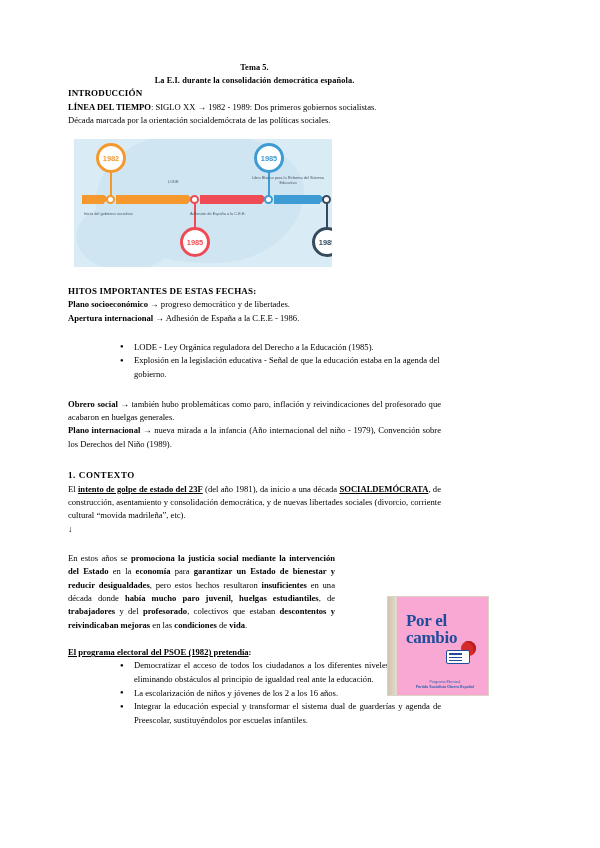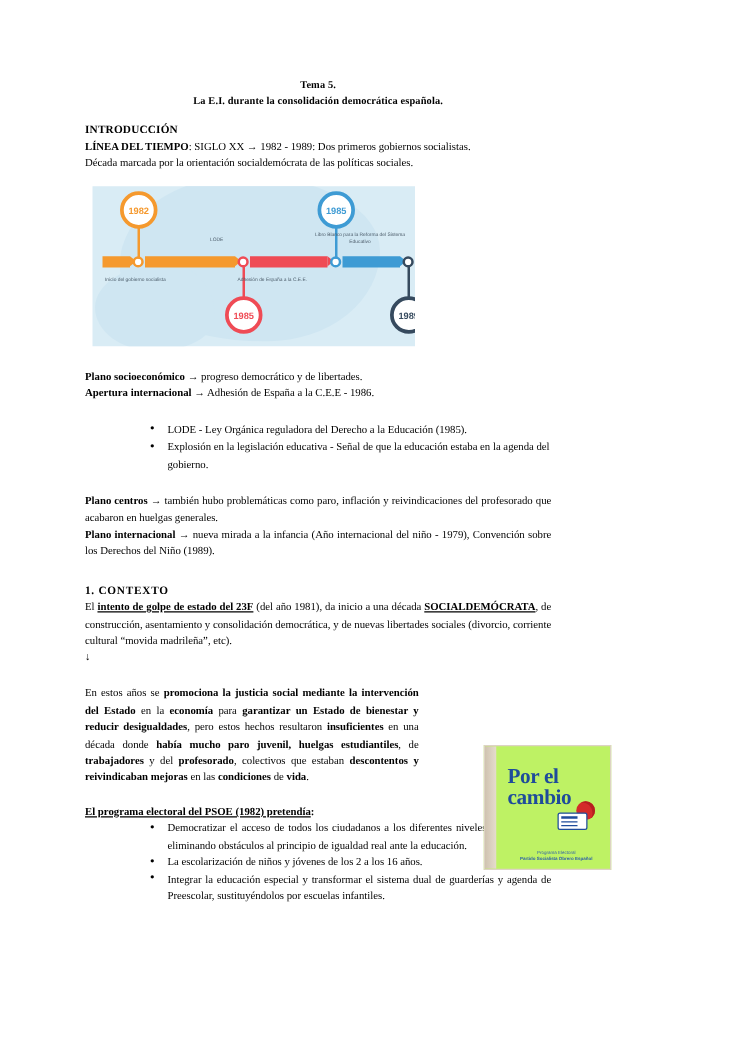--- a/index.html
+++ b/index.html
@@ -29,21 +29,20 @@
     font-size: 8.3px;
     line-height: 12.6px;
     letter-spacing: 0.1px;
   }
   .doc-subtitle {
     text-align: center;
     font-weight: bold;
     font-size: 8.3px;
     line-height: 12.6px;
     letter-spacing: 0.1px;
-    margin-bottom: 10px;
   }
   .sec-head {
     font-weight: bold;
     font-size: 9px;
     line-height: 13.4px;
     letter-spacing: 0.15px;
   }
   .sec-head-sp {
     font-weight: bold;
     font-size: 9px;
@@ -176,21 +175,21 @@
     line-height: 5.4px;
   }
 
   
   .poster {
     position: absolute;
     right: 14px;
     top: 596px;
     width: 102px;
     height: 100px;
-    background: #bef264;
+    background: #f9a8d4;
     border: 1px solid #ddd3c4;
     box-sizing: border-box;
     overflow: hidden;
   }
   .poster-spine {
     position: absolute;
     left: 0; top: 0; bottom: 0;
     width: 9px;
     background: linear-gradient(to right,#cfc3b0,#e6dccd);
   }
@@ -327,38 +326,39 @@
       </div>
 
     <div class="tl-label" style="left:10px;top:72px;width:72px;">Inicio del gobierno socialista</div>
     <div class="tl-label" style="left:94px;top:40px;width:40px;">LODE</div>
     <div class="tl-label" style="left:116px;top:72px;width:76px;">Adhesión de España a la C.E.E.</div>
     <div class="tl-label" style="left:176px;top:36px;width:76px;text-align:center;">Libro Blanco para la Reforma del Sistema Educativo</div>
   </div>
 
   <div class="gap18"></div>
 
+  <div class="sec-head"><span>HITOS IMPORTANTES DE ESTAS FECHAS</span><span>:</span></div>
   <div class="line">
     <b>Plano socioeconómico</b><span> → </span><span>progreso democrático y de libertades.</span>
   </div>
   <div class="line">
     <b>Apertura internacional</b><span> → </span><span>Adhesión de España a la C.E.E - 1986.</span>
   </div>
 
   <div class="gap16"></div>
 
   <ul class="bul tight">
     <li>LODE - Ley Orgánica reguladora del Derecho a la Educación (1985).</li>
     <li>Explosión en la legislación educativa - Señal de que la educación estaba en la agenda del gobierno.</li>
   </ul>
 
   <div class="gap16"></div>
 
   <p class="para">
-    <b>Plano centros</b><span> →  </span><span>también hubo problemáticas como paro, inflación y reivindicaciones del profesorado que acabaron en huelgas generales.</span>
+    <b>Obrero social</b><span> →  </span><span>también hubo problemáticas como paro, inflación y reivindicaciones del profesorado que acabaron en huelgas generales.</span>
   </p>
   <p class="para">
     <b>Plano internacional</b><span> → </span><span>nueva mirada a la infancia (Año internacional del niño - 1979), Convención sobre los Derechos del Niño (1989).</span>
   </p>
 
   <div class="gap18"></div>
 
   <div class="sec-head-sp">1. CONTEXTO</div>
   <p class="para">
     <span>El </span><b class="u">intento de golpe de estado del 23F</b><span> (del año 1981), da inicio a una década </span><b class="u">SOCIALDEMÓCRATA</b><span>, de construcción, asentamiento y consolidación democrática, y de nuevas libertades sociales (divorcio, corriente cultural “movida madrileña”, etc).</span>

